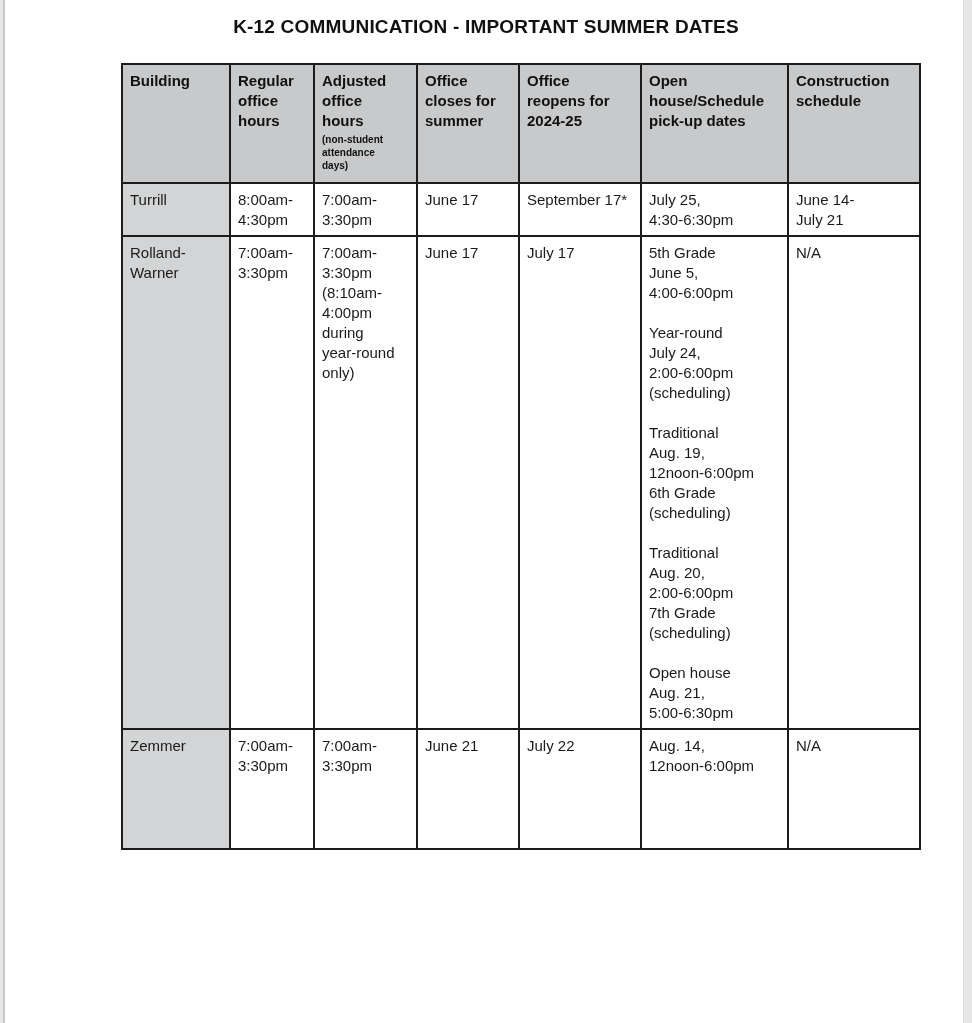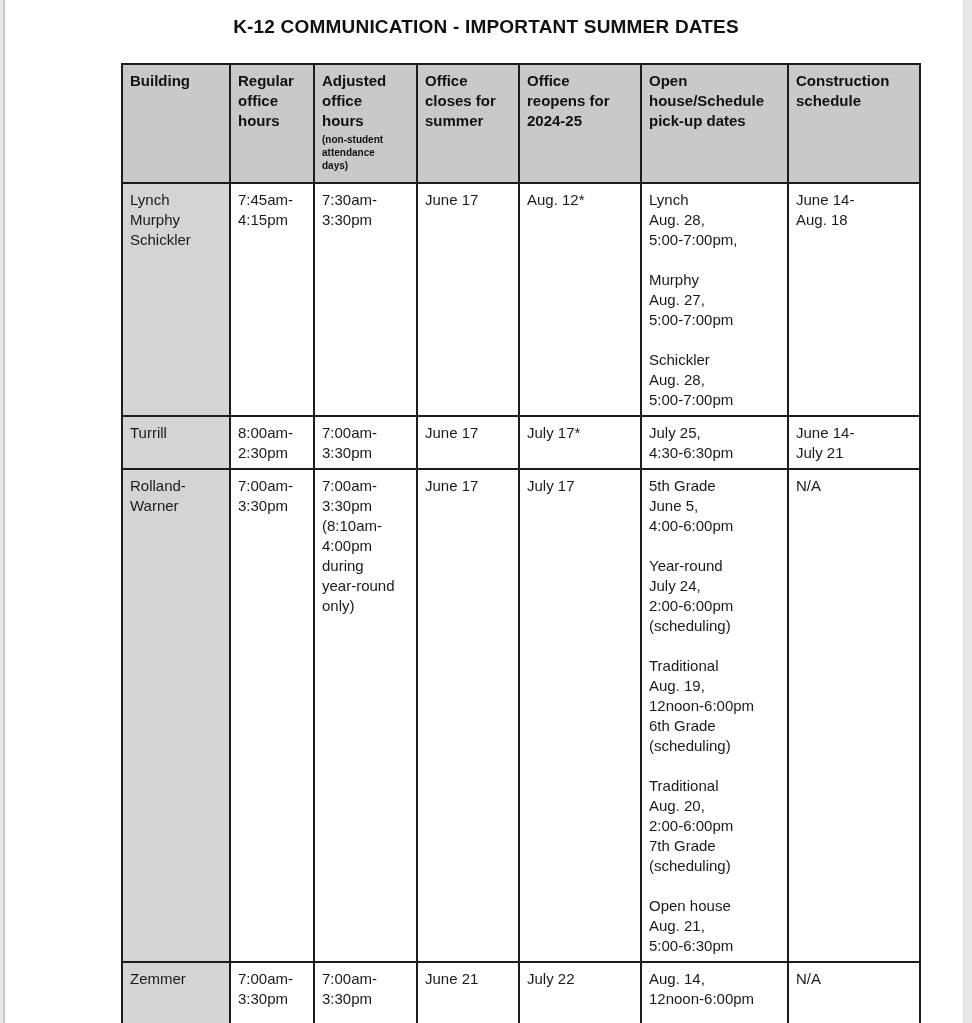--- a/index.html
+++ b/index.html
@@ -109,52 +109,28 @@
 reopens for
 2024-25</span></th>
       <th><span>Open
 house/Schedule
 pick-up dates</span></th>
       <th><span>Construction
 schedule</span></th>
     </tr>
   </thead>
   <tbody>
-    <tr class="row-0">
-      <td class="building-cell">Lynch
-Murphy
-Schickler</td>
-      <td>7:45am-
-4:15pm</td>
-      <td>7:30am-
-3:30pm</td>
-      <td>June 17</td>
-      <td>Aug. 12*</td>
-      <td>Lynch
-Aug. 28,
-5:00-7:00pm,
-
-Murphy
-Aug. 27,
-5:00-7:00pm
-
-Schickler
-Aug. 28,
-5:00-7:00pm</td>
-      <td>June 14-
-Aug. 18</td>
-    </tr>
     <tr class="row-1">
       <td class="building-cell">Turrill</td>
       <td>8:00am-
-2:30pm</td>
+4:30pm</td>
       <td>7:00am-
 3:30pm</td>
       <td>June 17</td>
-      <td>July 17*</td>
+      <td>September 17*</td>
       <td>July 25,
 4:30-6:30pm</td>
       <td>June 14-
 July 21</td>
     </tr>
     <tr class="row-2">
       <td class="building-cell">Rolland-
 Warner</td>
       <td>7:00am-
 3:30pm</td>

